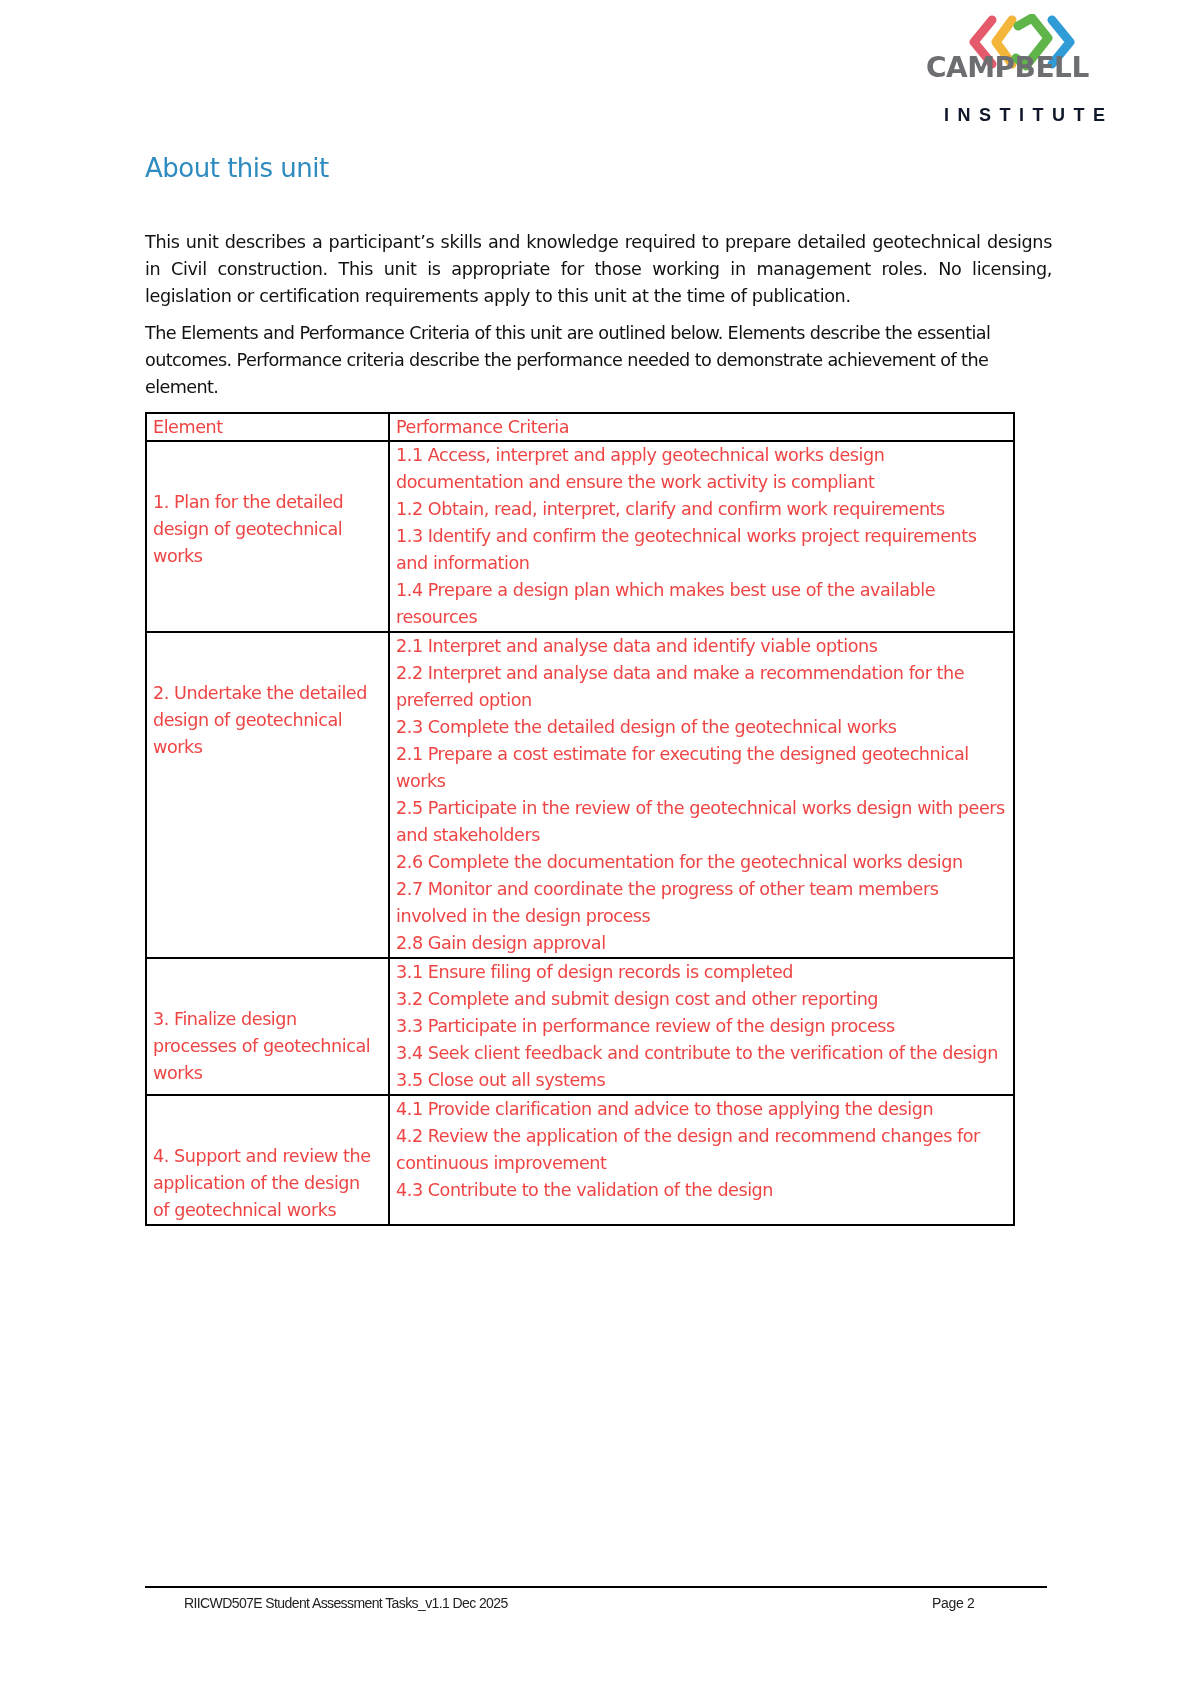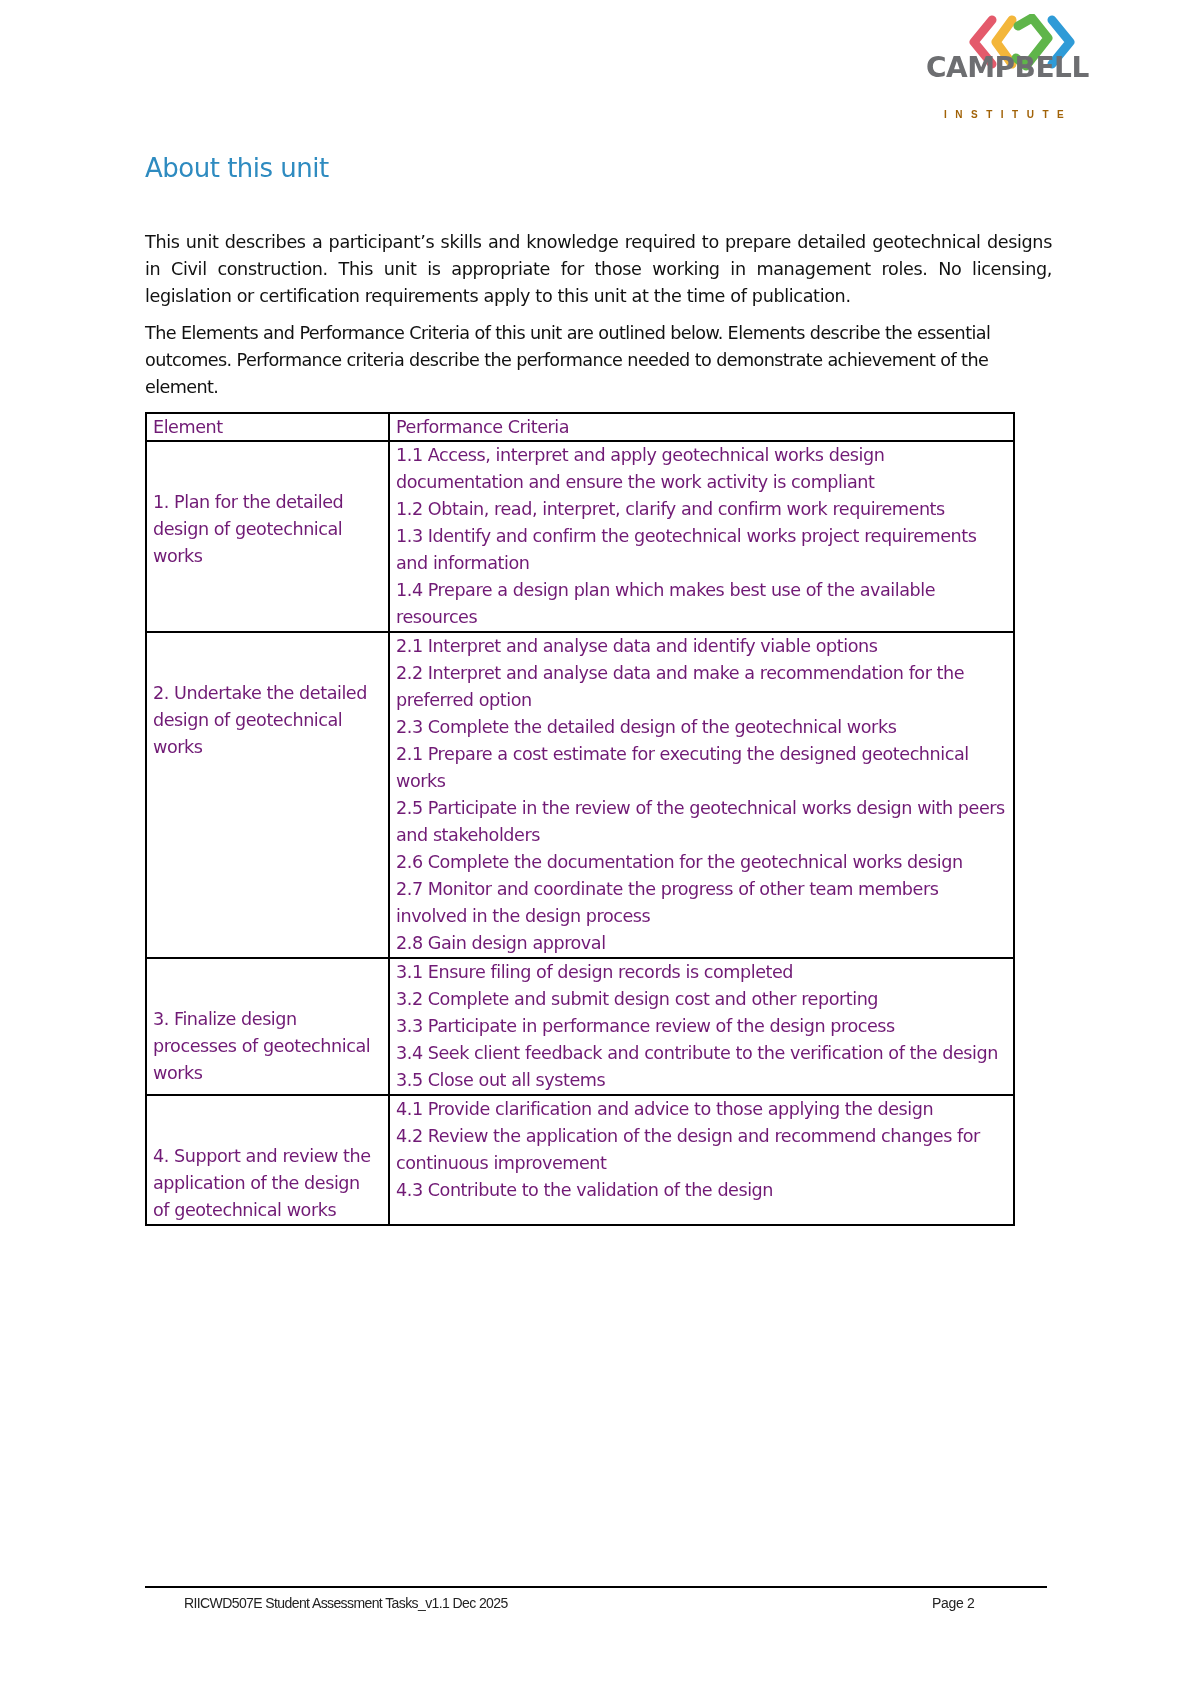--- a/index.html
+++ b/index.html
@@ -40,24 +40,24 @@
       letter-spacing: -0.5px;
       color: #6d6e71;
       line-height: 36px;
     }
     .logo-sub {
       position: absolute;
       left: 24px;
       top: 93px;
       width: 170px;
       font-family: "Liberation Sans", sans-serif;
-      font-size: 10px;
+      font-size: 18px;
       font-weight: bold;
       letter-spacing: 8.5px;
-      color: #a16207;
+      color: #0f172a;
       line-height: 16px;
     }
     .page-title {
       position: absolute;
       left: 145px;
       top: 146px;
       margin: 0;
       font-family: "DejaVu Sans", "Liberation Sans", sans-serif;
       font-weight: normal;
       font-size: 26px;
@@ -88,21 +88,21 @@
     table.pc-table {
       position: absolute;
       left: 145px;
       top: 412px;
       width: 870px;
       border-collapse: collapse;
       font-family: "DejaVu Sans", "Liberation Sans", sans-serif;
       font-size: 17.6px;
       letter-spacing: -0.45px;
       line-height: 27px;
-      color: #701a75;
+      color: #ef4444;
     }
     table.pc-table td, table.pc-table th {
       border: 2px solid #000000;
       vertical-align: top;
       text-align: left;
       font-weight: normal;
       padding: 0 6px 0 6px;
     }
     table.pc-table .col-el {
       width: 229px;

